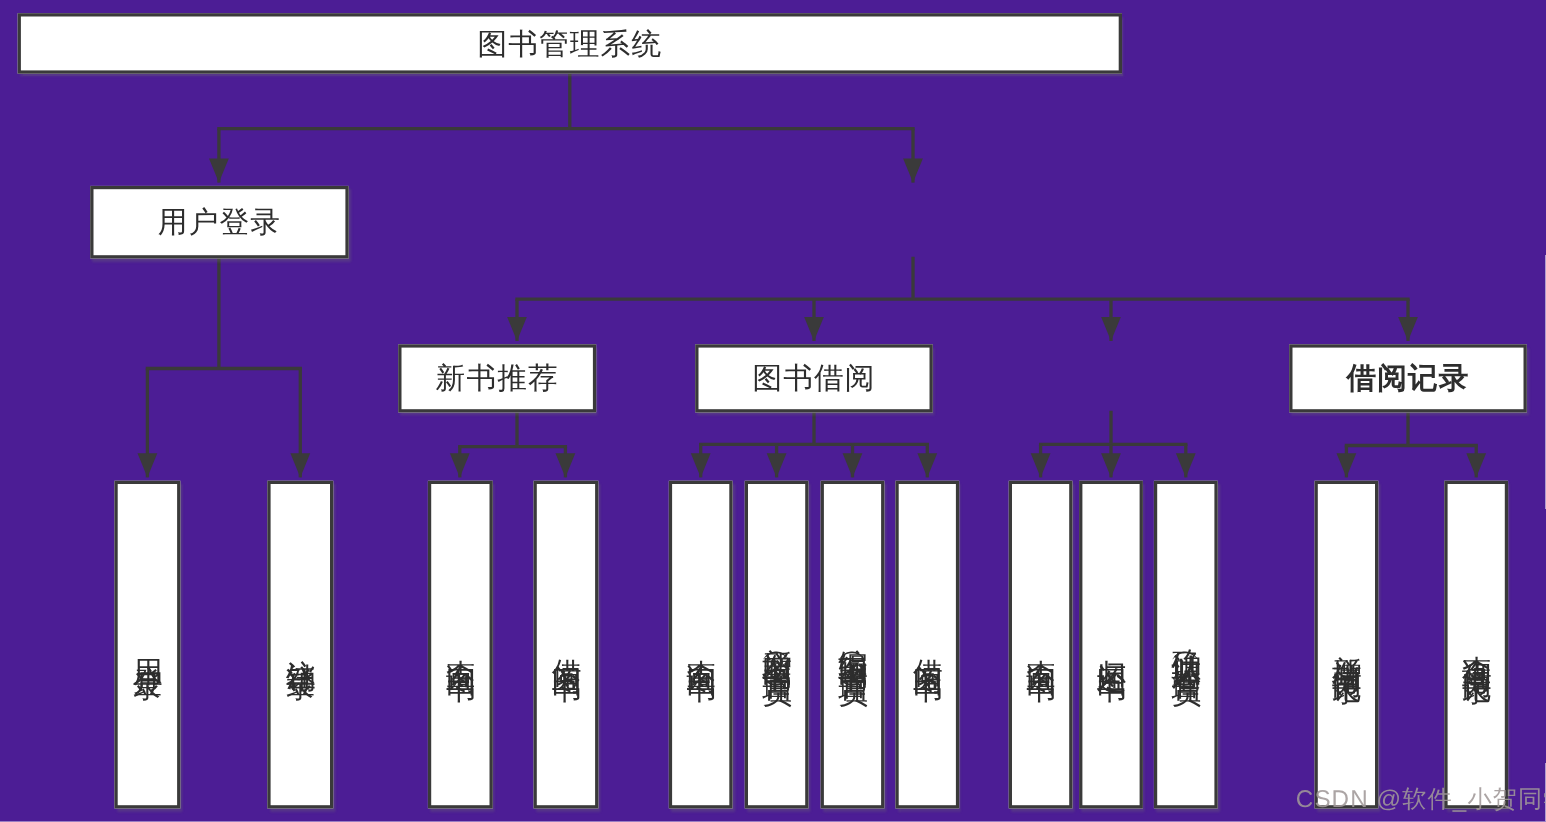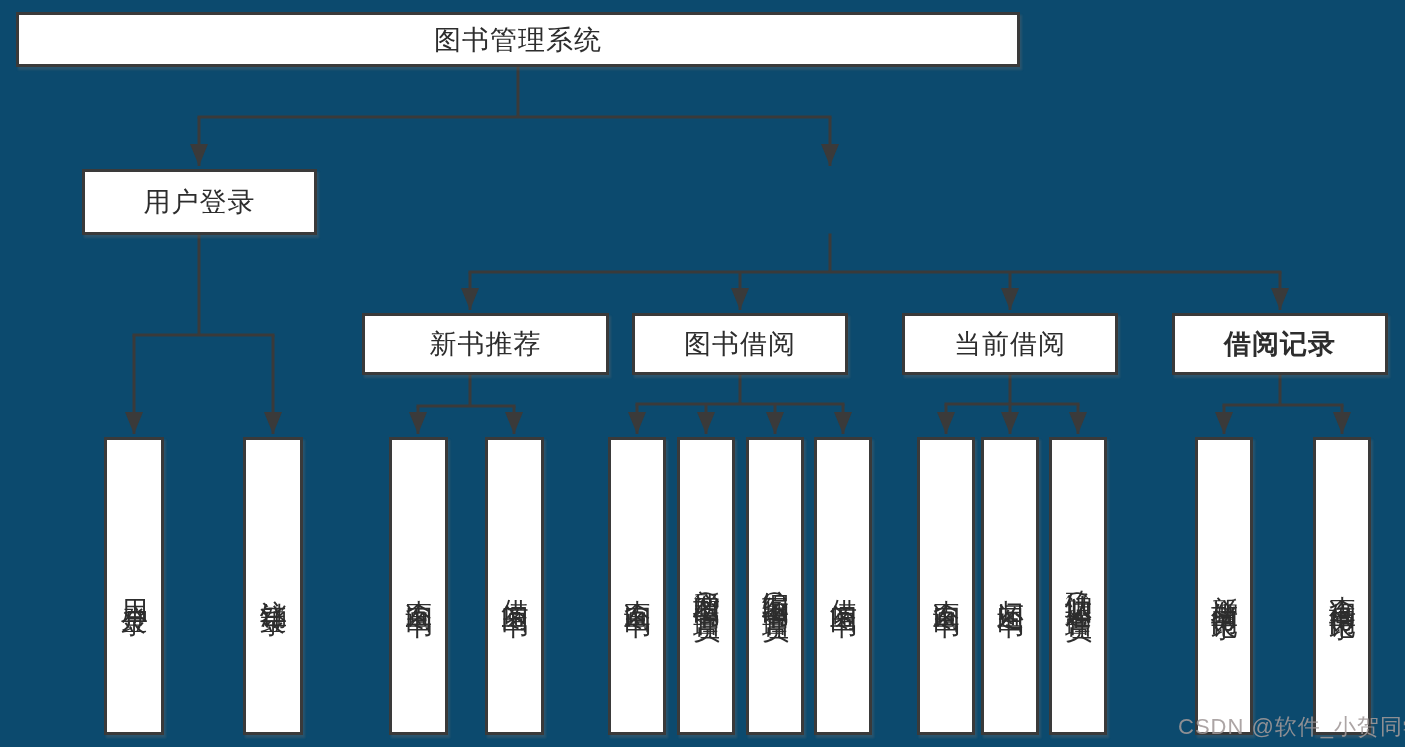--- a/index.html
+++ b/index.html
@@ -1,20 +1,20 @@
 <!DOCTYPE html>
 <html><head>
 <meta charset="utf-8">
 <style>
   html, body { margin: 0; padding: 0; background: #ffffff; }
   .canvas {
     position: relative;
     width: 1405px;
     height: 747px;
-    background: #0c4a6e;
+    background: #4c1d95;
     overflow: hidden;
     font-family: "Liberation Sans", "DejaVu Sans", sans-serif;
   }
   svg.connectors {
     position: absolute;
     left: 0; top: 0;
     width: 1405px; height: 747px;
     z-index: 1;
   }
   svg.connectors path.trunk {
@@ -102,28 +102,25 @@
   </svg>
 
   <div class="node hbox" style="left:16px; top:12px; width:1004px; height:55px;">
     <span>图书管理系统</span>
   </div>
 
   <div class="node hbox" style="left:82px; top:169px; width:235px; height:66px;">
     <span>用户登录</span>
   </div>
 
-  <div class="node hbox" style="left:362px; top:313px; width:247px; height:62px;">
+  <div class="node hbox" style="left:362px; top:313px; width:180px; height:62px;">
     <span>新书推荐</span>
   </div>
   <div class="node hbox" style="left:632px; top:313px; width:216px; height:62px;">
     <span>图书借阅</span>
-  </div>
-  <div class="node hbox" style="left:902px; top:313px; width:216px; height:62px;">
-    <span>当前借阅</span>
   </div>
   <div class="node hbox" style="left:1172px; top:313px; width:216px; height:62px;font-weight:bold;">
     <span>借阅记录</span>
   </div>
 
   <div class="node vbox" style="left:104px; top:437px; width:60px; height:298px;">
     <span class="vlbl">用户登录</span>
   </div>
   <div class="node vbox" style="left:243px; top:437px; width:60px; height:298px;">
     <span class="vlbl">注销登录</span>

